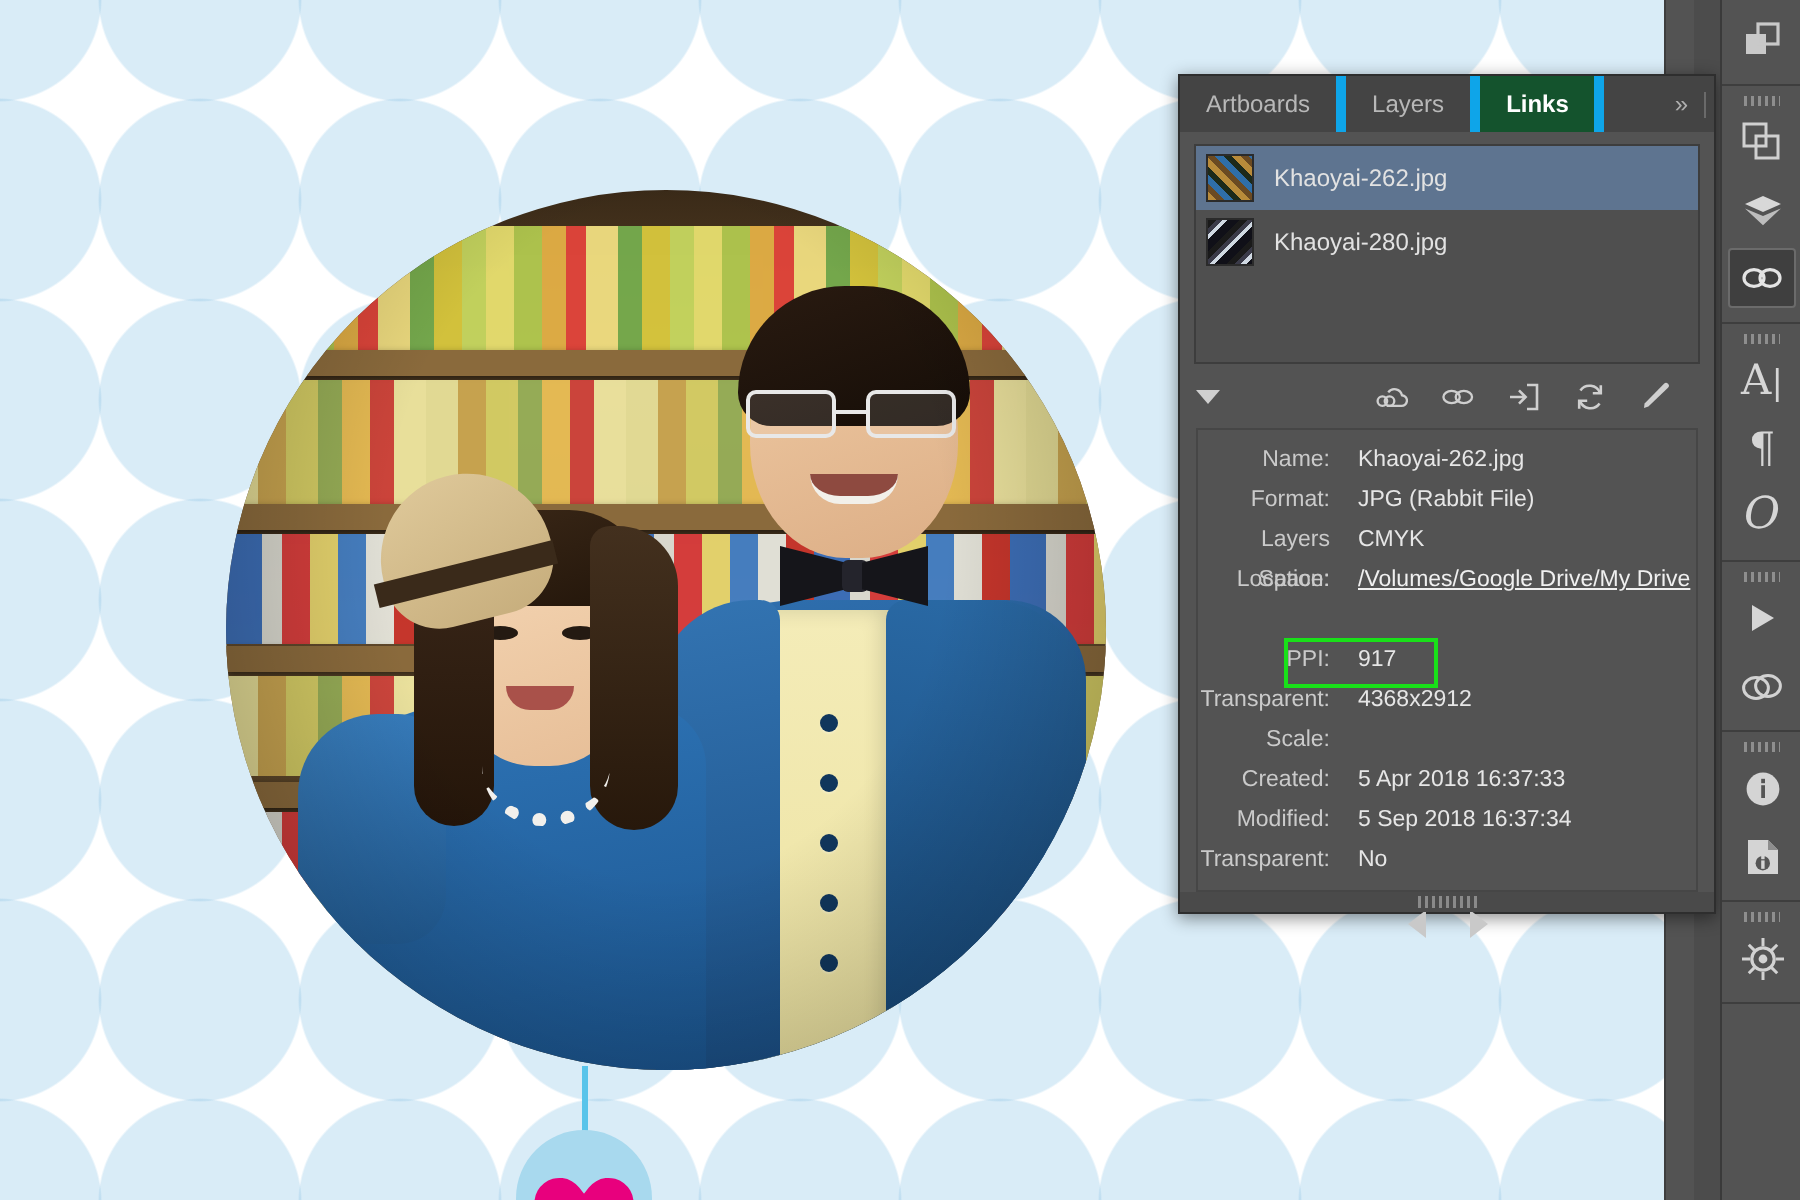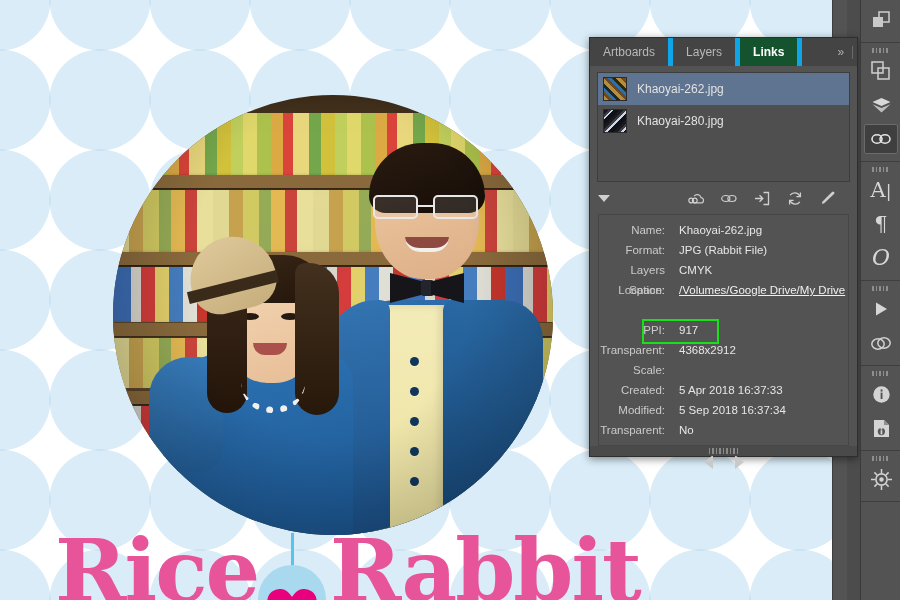--- a/index.html
+++ b/index.html
@@ -252,24 +252,20 @@
       <div class="ph" id="woman-hair-top"></div>
       <div class="ph" id="woman-hair-l"></div>
       <div class="ph" id="woman-hair-r"></div>
       <div class="ph" id="necklace"></div>
       <div class="ph" id="hat"></div>
       <div class="ph" id="hat-band"></div>
 
       <div class="ph" id="ph-vignette"></div>
     </div>
 
-    <div id="logo">
-      <div class="logo-word" id="logo-rice">Rice</div>
-      <div class="logo-word" id="logo-rabbit">Rabbit</div>
-    </div>
     <div id="balloon">
       <div class="string"></div>
       <div class="dome"></div>
       <div class="heart">
           <i class="a"></i>
           <i class="b"></i>
         </div>
     </div>
 
   </div>

